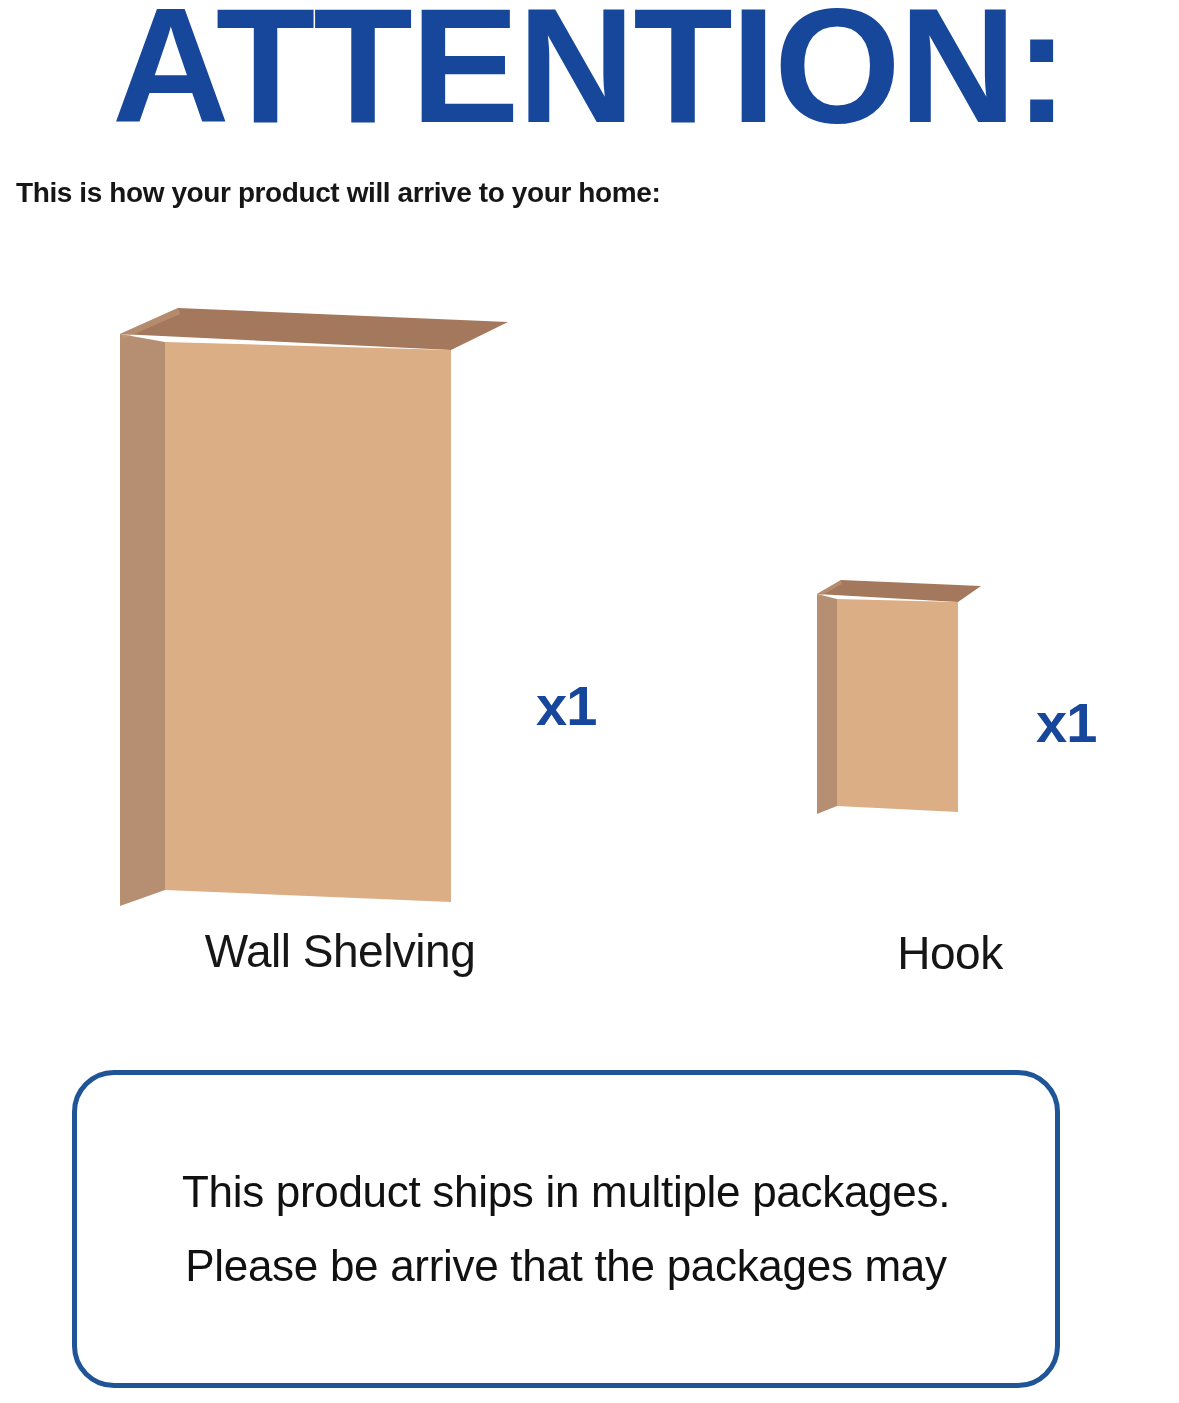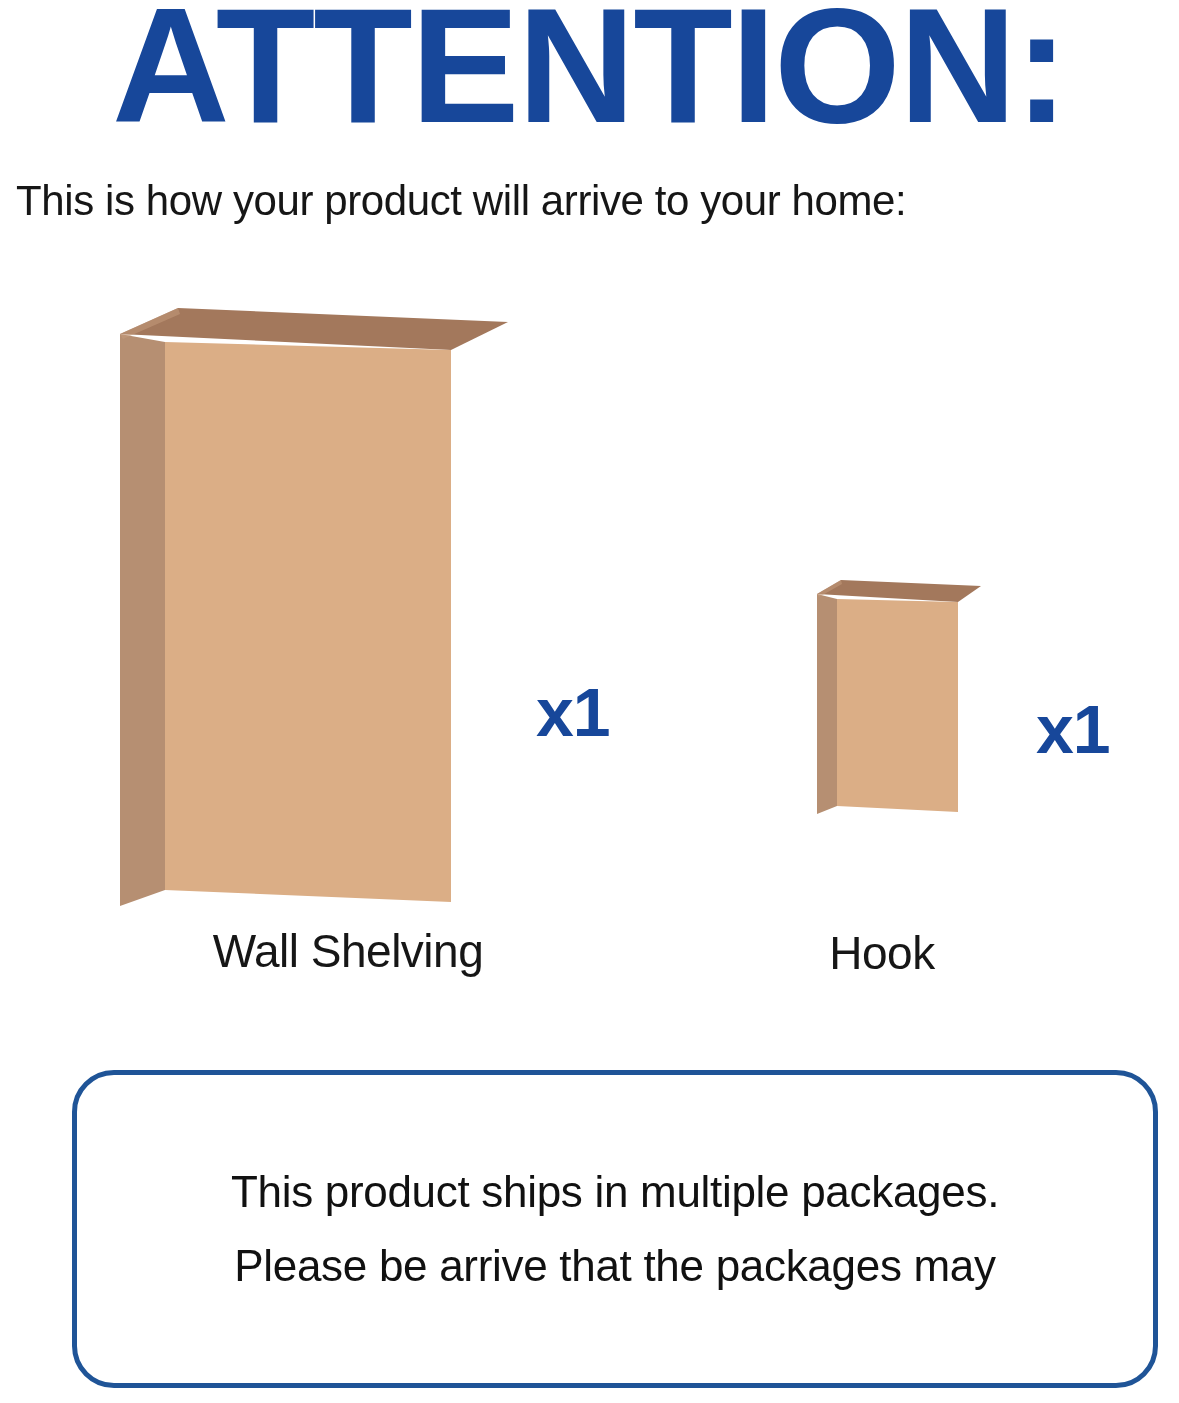--- a/index.html
+++ b/index.html
@@ -30,54 +30,53 @@
     line-height: 1;
     white-space: nowrap;
     text-align: center;
     transform: scaleX(1.0);
   }
 
   #subtitle {
     position: absolute;
     left: 16px;
     top: 178px;
-    font-size: 42px;
-    font-weight: 400;
+    font-size: 28px;
+    font-weight: 700;
     color: #161616;
     letter-spacing: -0.4px;
     white-space: nowrap;
     line-height: 1.1;
   }
 
   
   .box-figure {
     position: absolute;
   }
   .box-svg { display: block; }
 
   .qty-label {
     position: absolute;
-    font-size: 68px;
+    font-size: 56px;
     font-weight: 700;
     color: #17479A;
     line-height: 1;
     letter-spacing: -1px;
     white-space: nowrap;
   }
 
   .part-label {
     position: absolute;
     font-size: 46px;
     font-weight: 400;
     color: #161616;
     line-height: 1;
     letter-spacing: -0.5px;
     white-space: nowrap;
     text-align: center;
-    padding-left: 8px;
   }
 
   
   #box-wall-shelving {
     left: 118px;
     top: 306px;
     width: 400px;
     height: 610px;
   }
   #qty-wall-shelving {
@@ -95,31 +94,31 @@
     left: 815px;
     top: 578px;
     width: 170px;
     height: 240px;
   }
   #qty-hook {
     left: 1036px;
     top: 695px;
   }
   #label-hook {
-    left: 664px;
+    left: 740px;
     top: 930px;
     width: 420px;
   }
 
   
   #notice-box {
     position: absolute;
     left: 72px;
     top: 1070px;
-    width: 1086px;
+    width: 988px;
     height: 318px;
     box-sizing: border-box;
     border: 5px solid #1F5497;
     border-radius: 42px;
     background: #ffffff;
     display: flex;
     flex-direction: column;
     align-items: center;
     justify-content: center;
   }

